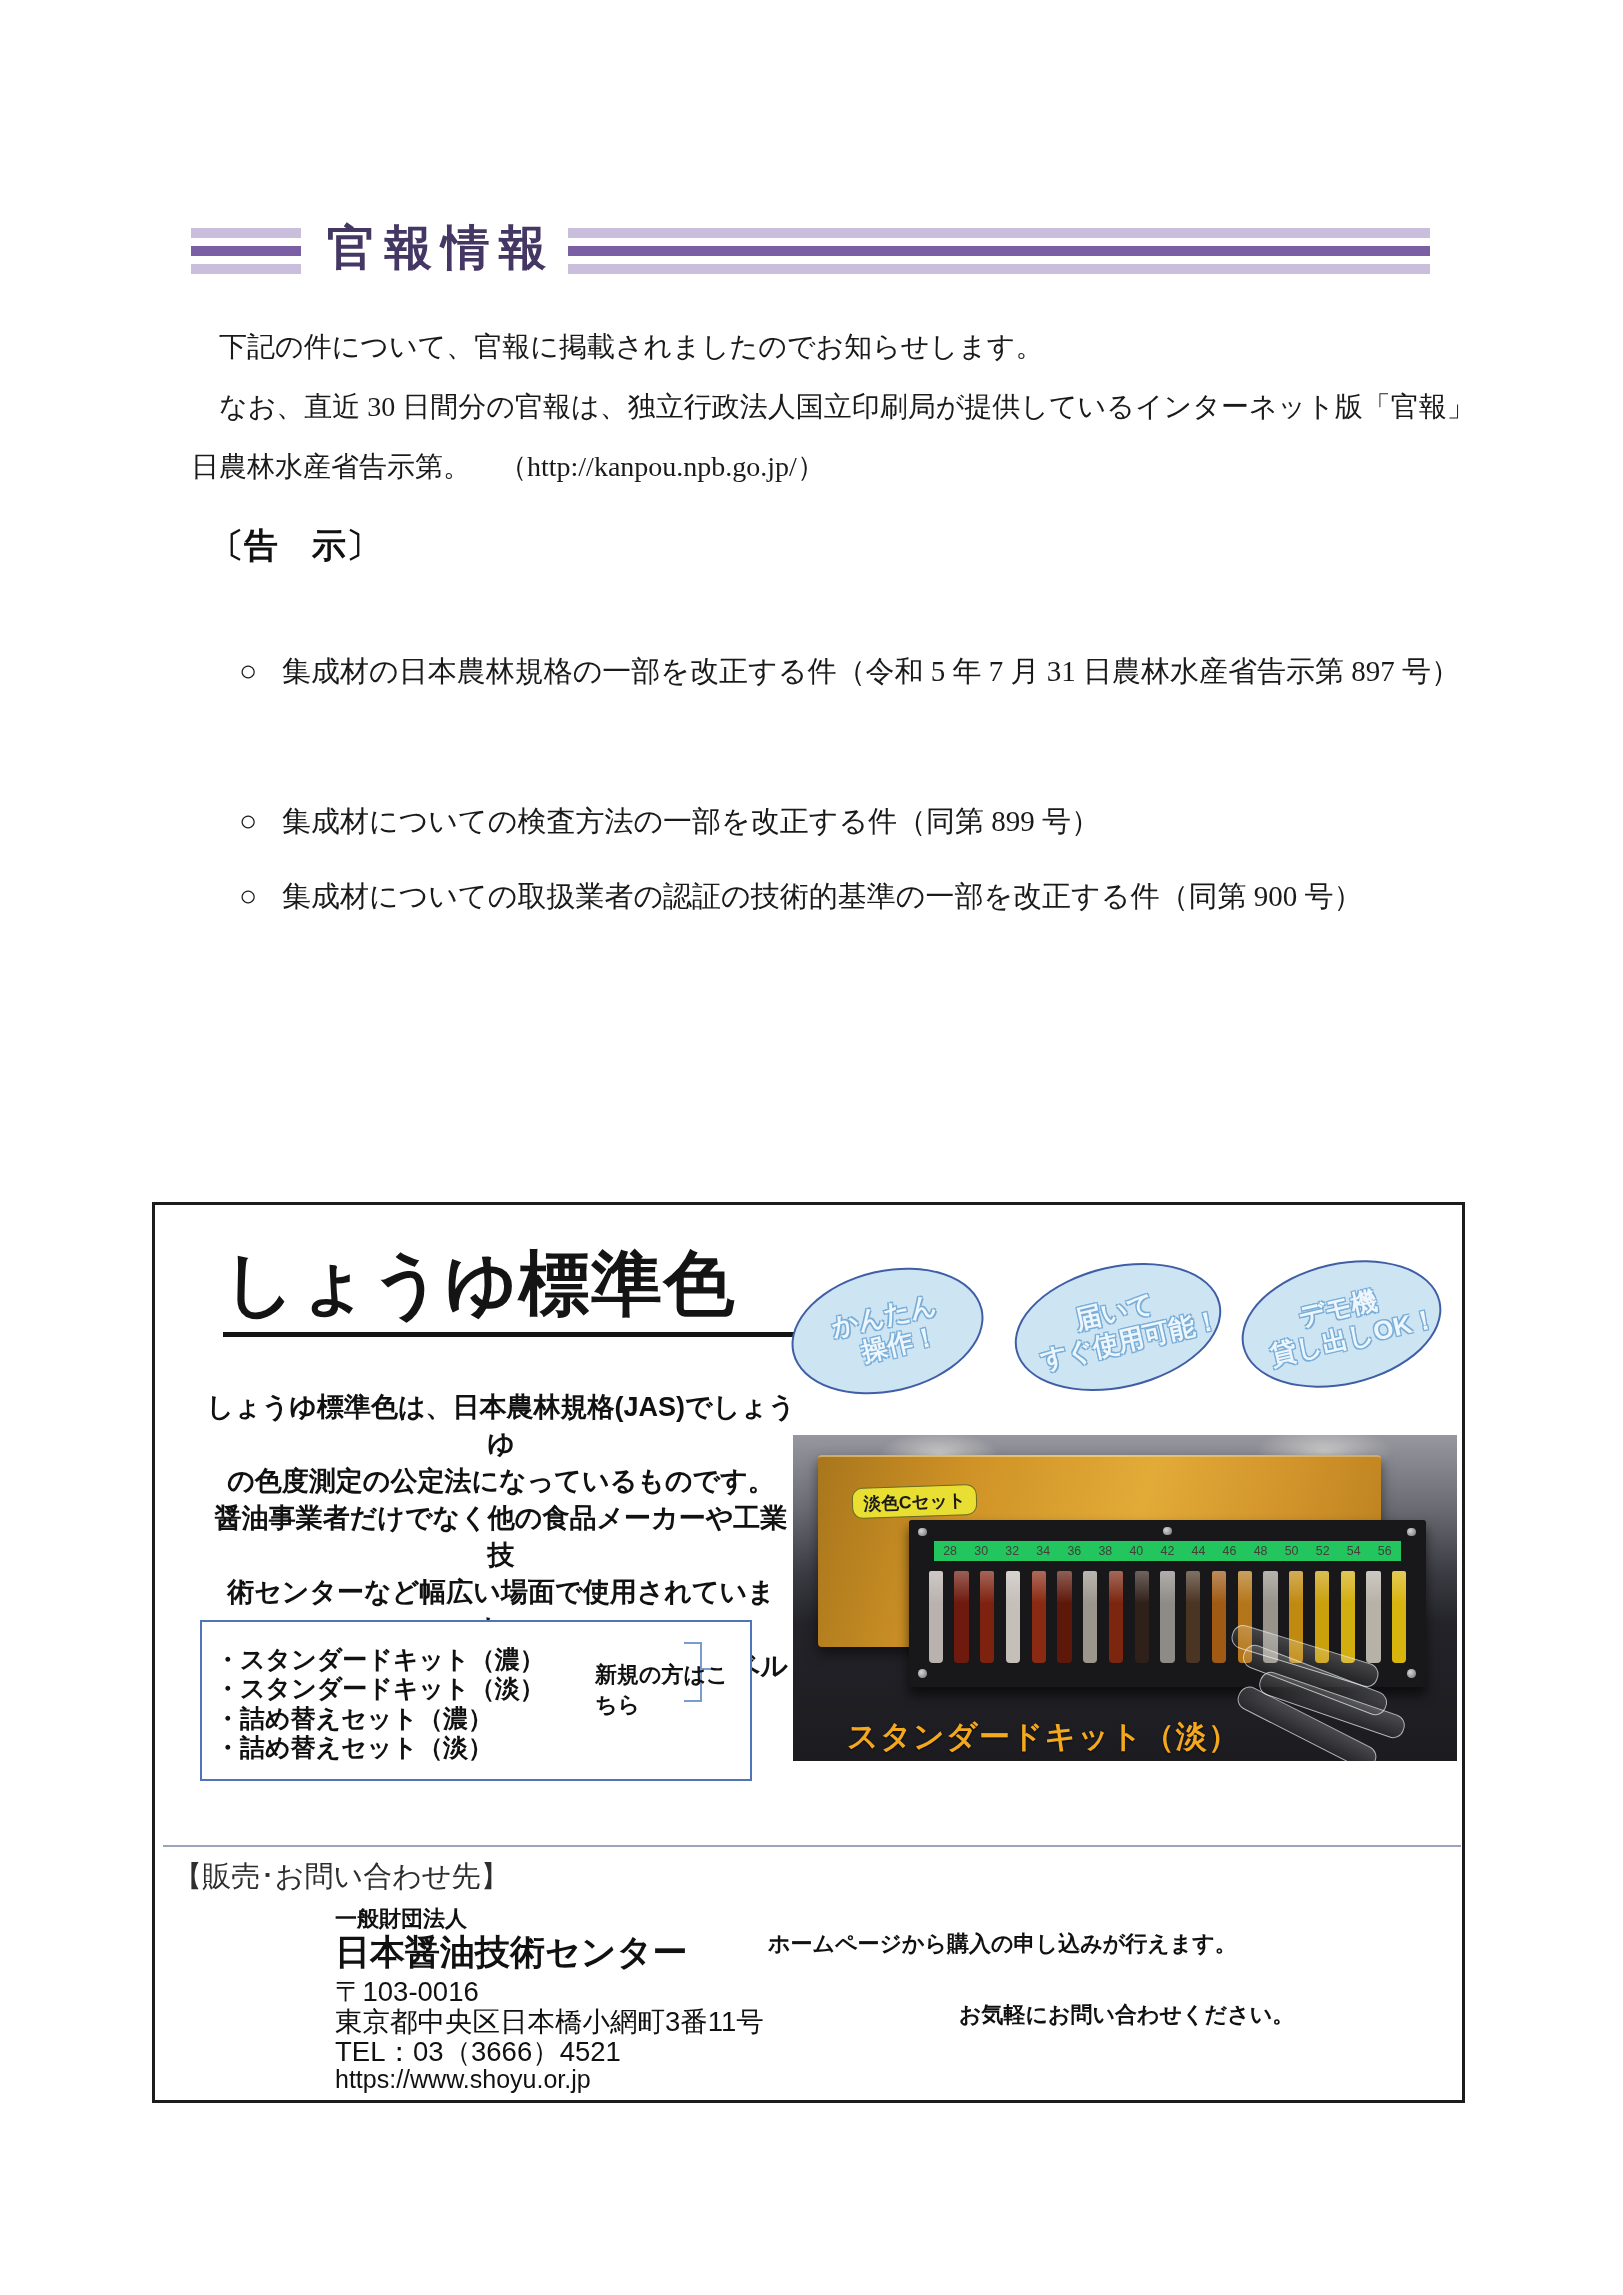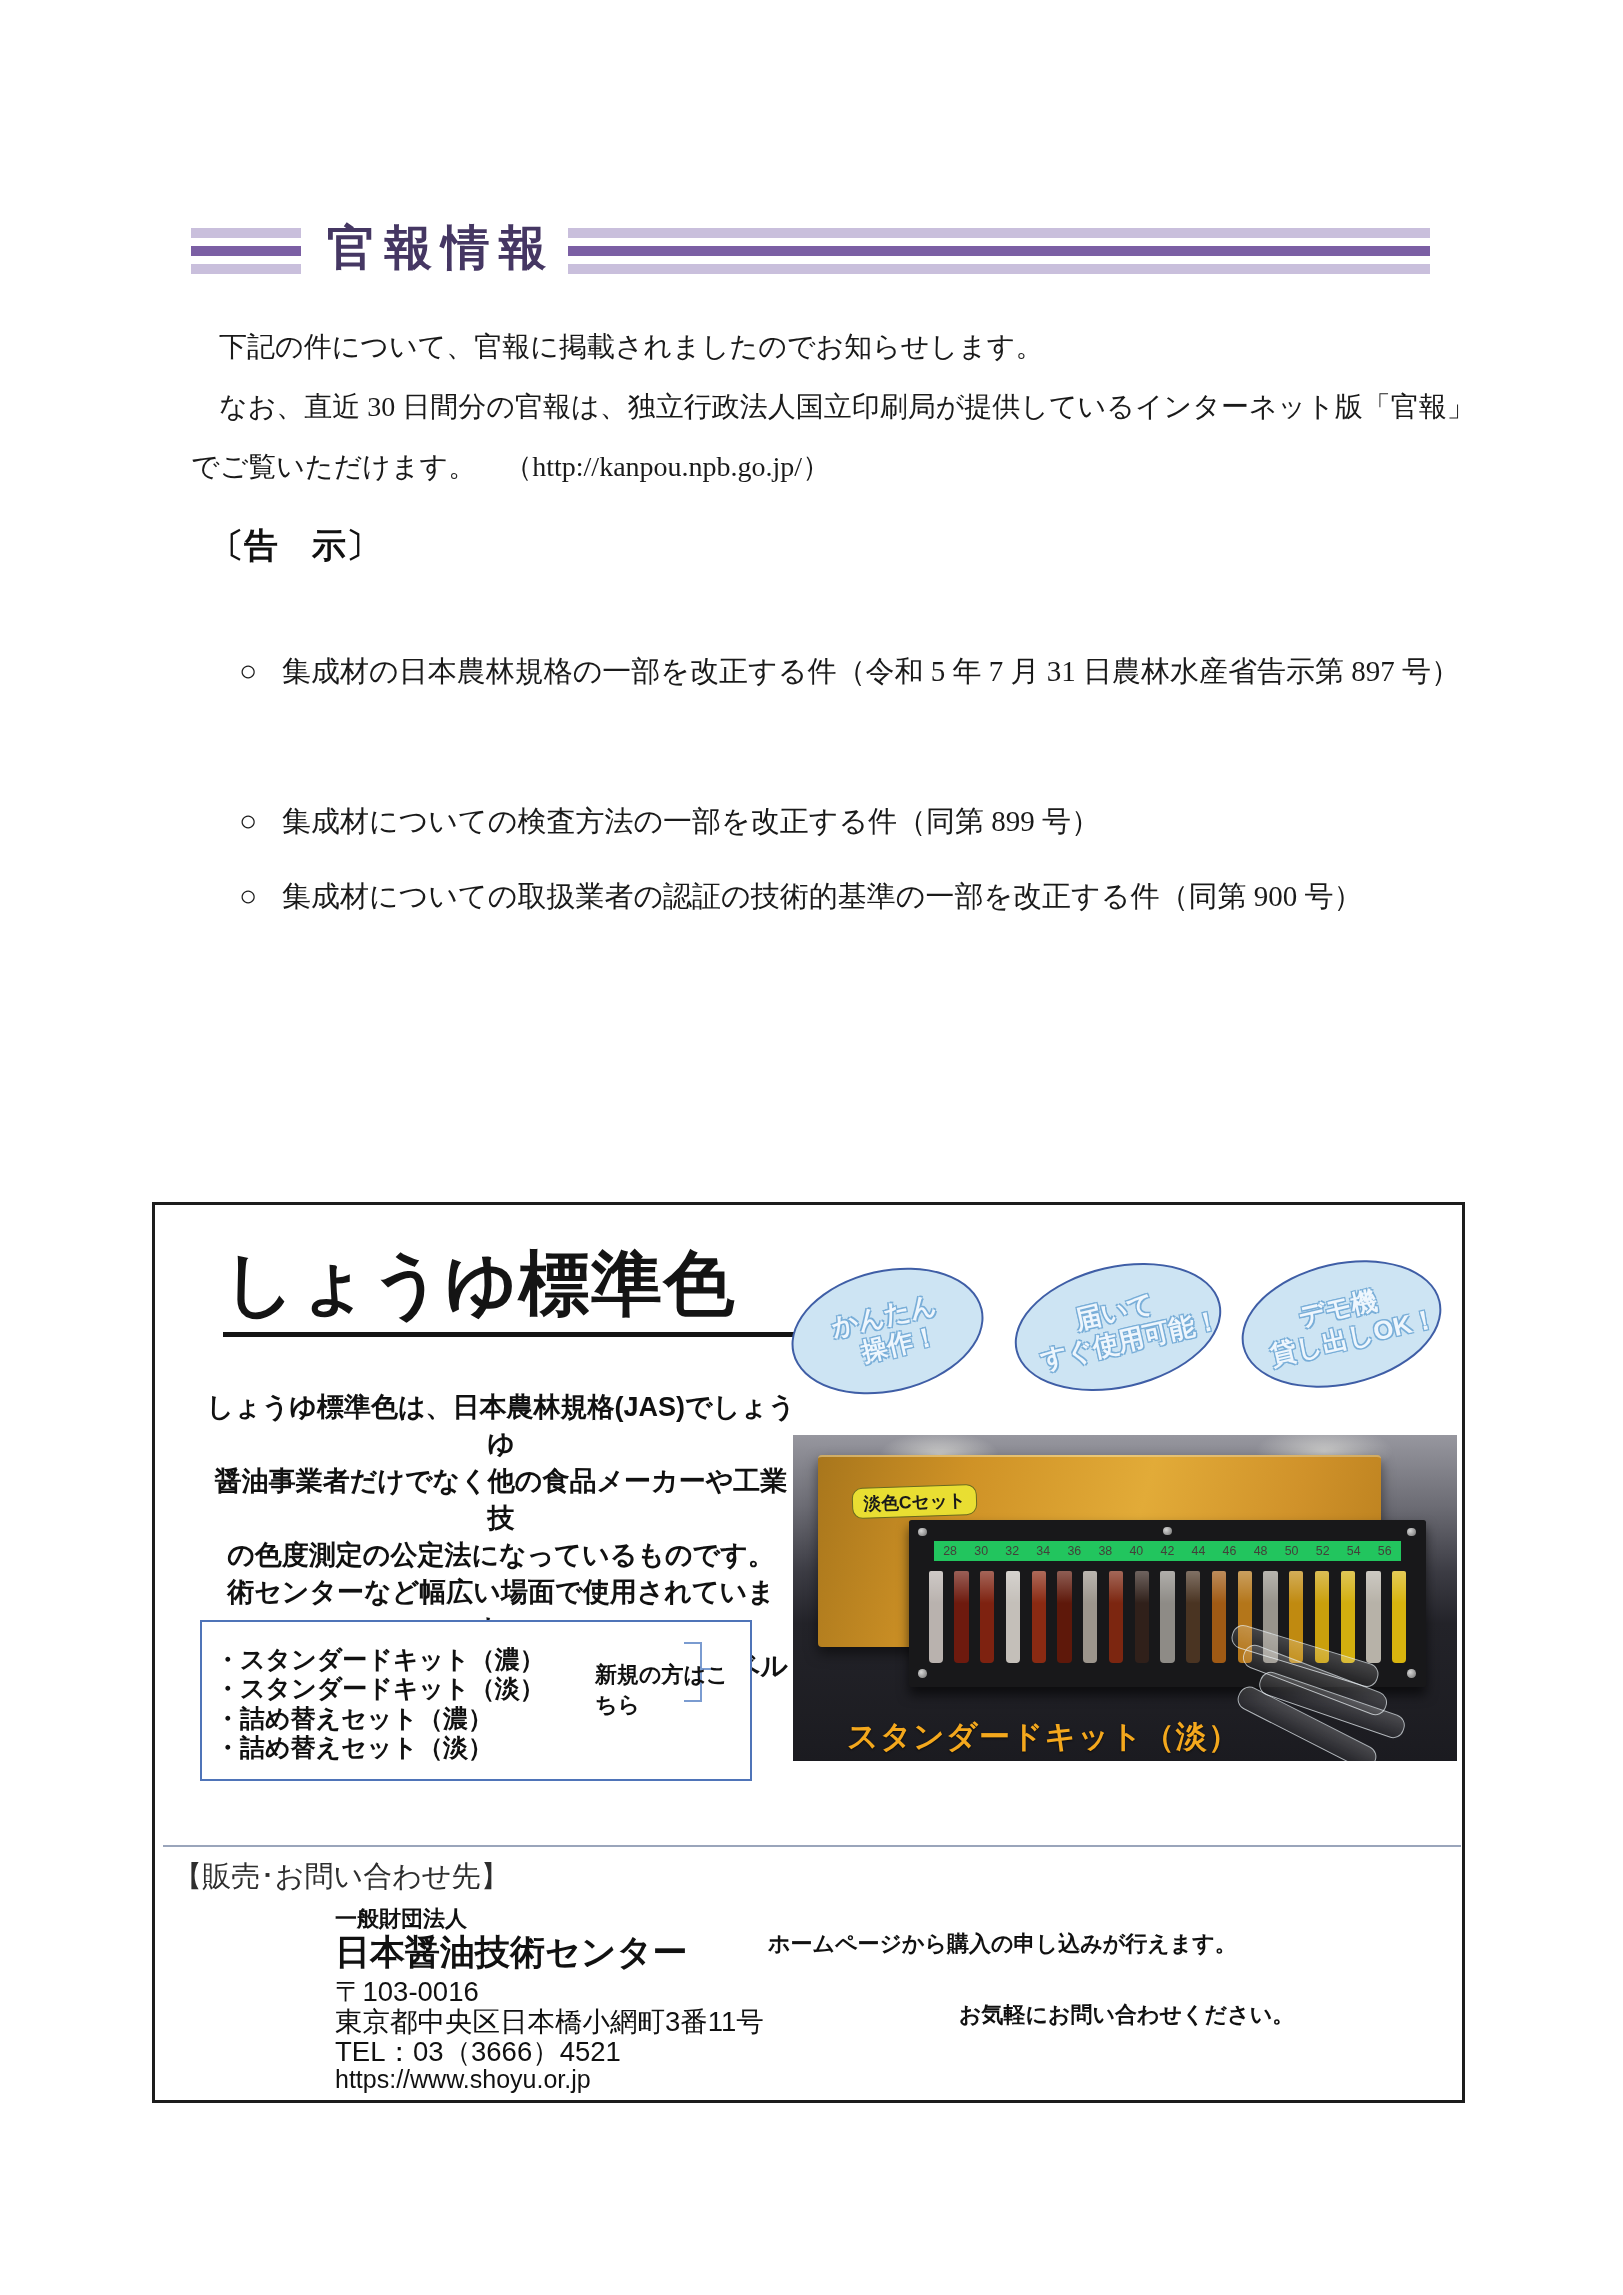--- a/index.html
+++ b/index.html
@@ -125,21 +125,21 @@
     <div class="stripe s-light st-l3"></div>
     <h1 class="gazette-title">官報情報</h1>
     <div class="stripe s-light st-r1"></div>
     <div class="stripe s-dark  st-r2"></div>
     <div class="stripe s-light st-r3"></div>
   </header>
 
   <section class="intro">
     <div>　下記の件について、官報に掲載されましたのでお知らせします。</div>
     <div>　なお、直近 30 日間分の官報は、独立行政法人国立印刷局が提供しているインターネット版「官報」</div>
-    <div><span>でご覧いただけます。　（</span><span>http://kanpou.npb.go.jp/</span><span>）</span></div>
+    <div><span>日農林水産省告示第。　（</span><span>http://kanpou.npb.go.jp/</span><span>）</span></div>
   </section>
 
   <h2 class="notice-heading">〔告　示〕</h2>
 
   <div class="notice-item ni-0">
     <span class="marker">○</span><span>集成材の日本農林規格の一部を改正する件（令和 5 年 7 月 31 日農林水産省告示第 897 号）</span>
   </div>
   <div class="notice-item ni-2">
     <span class="marker">○</span><span>集成材についての検査方法の一部を改正する件（同第 899 号）</span>
   </div>
@@ -159,22 +159,22 @@
       <span class="l1">届いて</span>
       <span class="l2">すぐ使用可能！</span>
     </div>
     <div class="badge badge-3">
       <span class="l1">デモ機</span>
       <span class="l2">貸し出しOK！</span>
     </div>
 
     <div class="ad-desc">
       <div>しょうゆ標準色は、日本農林規格(JAS)でしょうゆ</div>
+      <div>の色度測定の公定法になっているものです。</div>
       <div>醤油事業者だけでなく他の食品メーカーや工業技</div>
-      <div>の色度測定の公定法になっているものです。</div>
       <div>術センターなど幅広い場面で使用されています。</div>
       <div>難しい操作を必要としない、工場の現場レベルで</div>
       <div>の使用を想定したキットになっています。</div>
     </div>
 
     <div class="kit-box">
       <div class="kit-item ki-0">・スタンダードキット（濃）</div>
       <div class="kit-item ki-1">・スタンダードキット（淡）</div>
       <div class="kit-item ki-2">・詰め替えセット（濃）</div>
       <div class="kit-item ki-3">・詰め替えセット（淡）</div>

